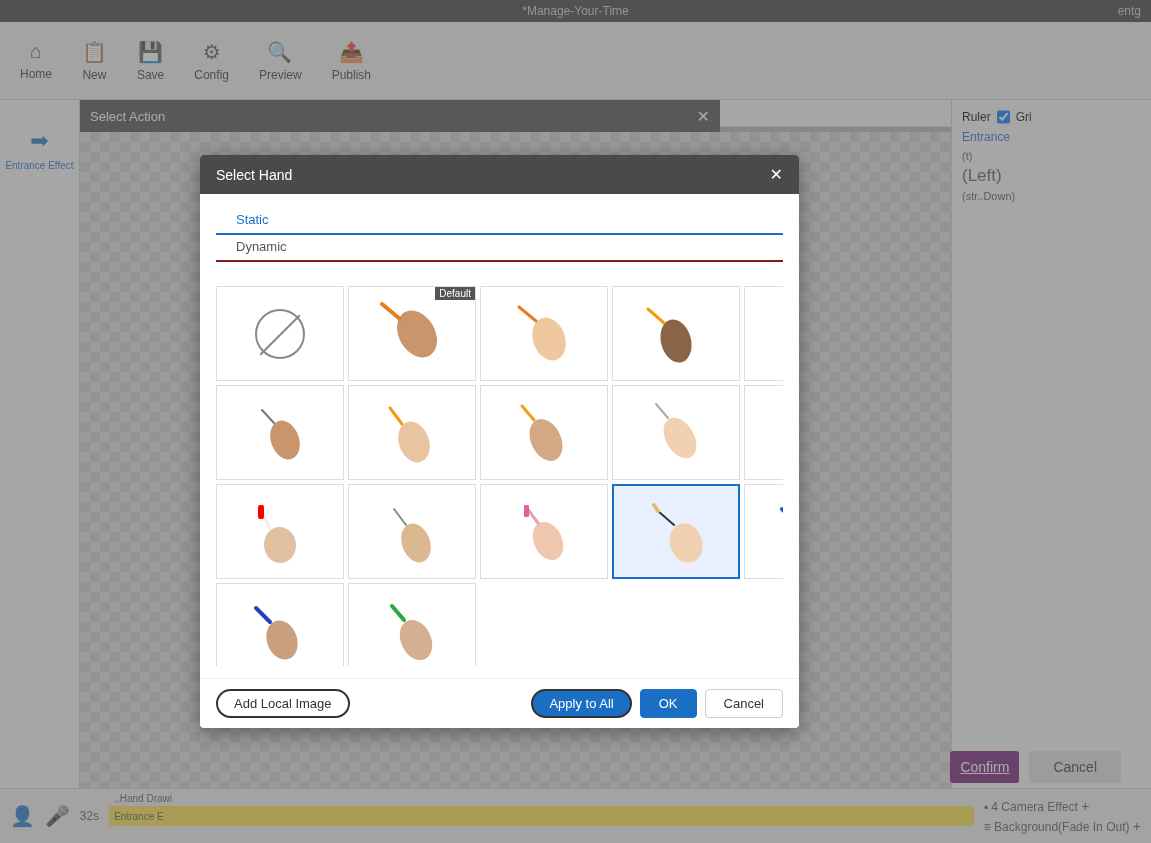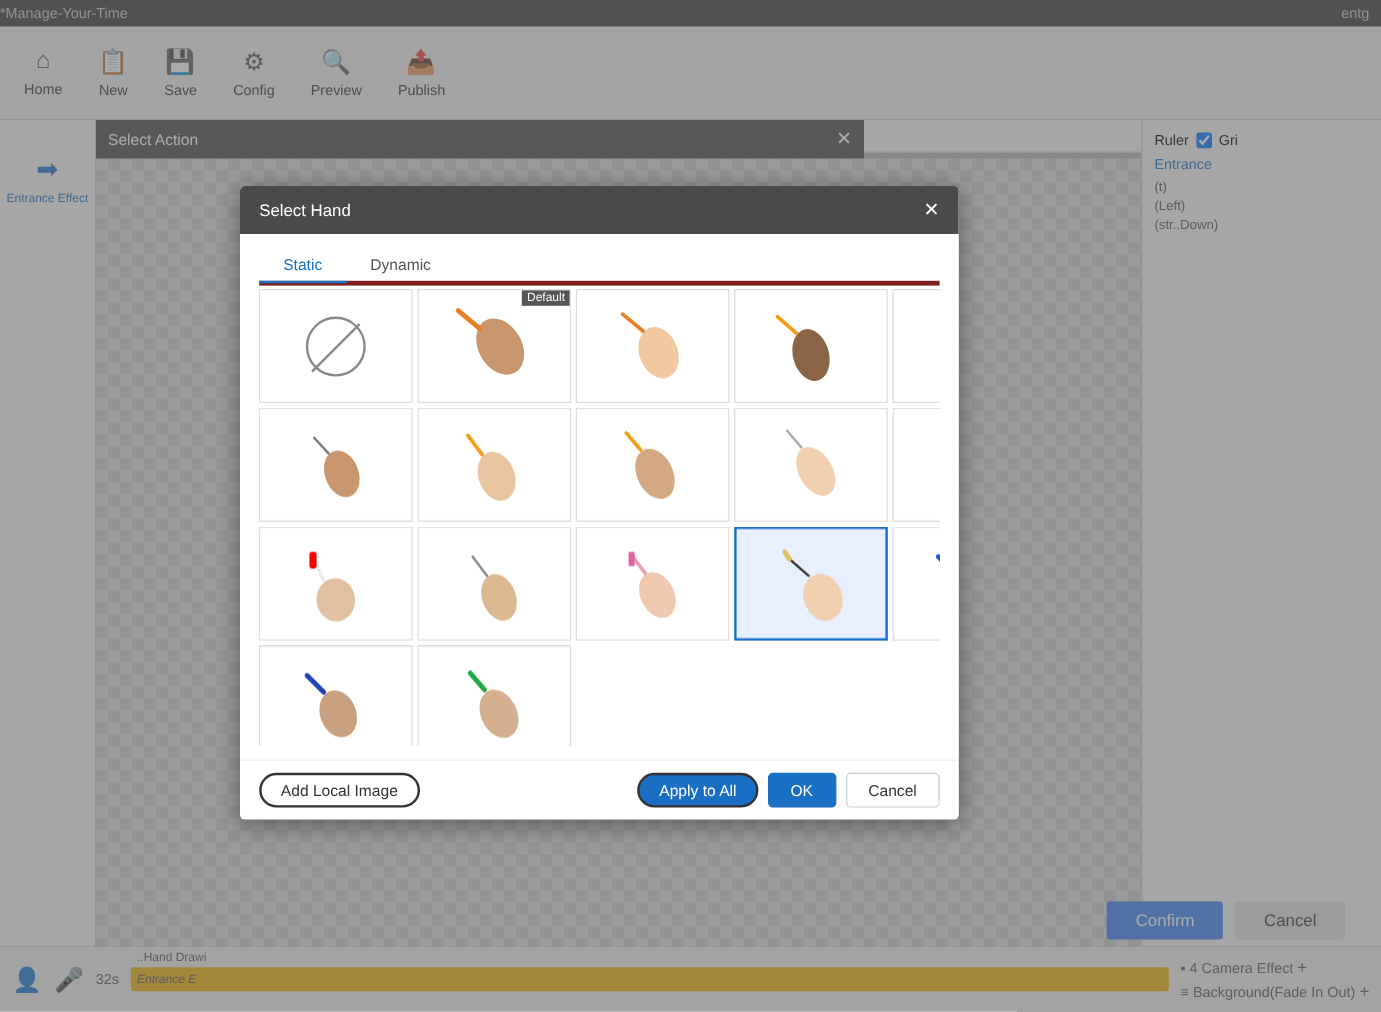--- a/index.html
+++ b/index.html
@@ -4,20 +4,21 @@
   <style>
     * { box-sizing: border-box; margin: 0; padding: 0; }
     body { font-family: Arial, sans-serif; background: #b0b0b0; width: 1151px; height: 843px; overflow: hidden; position: relative; }
 
     
     .title-bar {
       background: #3a3a3a;
       height: 22px;
       display: flex;
       align-items: center;
+      justify-content: center;
       color: #ccc;
       font-size: 12px;
       position: relative;
     }
     .title-bar-right {
       position: absolute;
       right: 10px;
       color: #ccc;
       font-size: 12px;
     }
@@ -142,22 +143,23 @@
       border: none;
       color: white;
     }
     .modal-body {
       padding: 12px 16px;
     }
 
     
     .tab-bar {
       display: flex;
-      border-bottom: 4px solid #7f1d1d;
-      margin-bottom: 3px;
+      border-bottom: 2px solid #7f1d1d;
+      margin-bottom: 24px;
+      flex-direction: column;
     }
     .tab {
       padding: 6px 20px;
       cursor: pointer;
       font-size: 13px;
       color: #555;
       border-bottom: 2px solid transparent;
       margin-bottom: -2px;
     }
     .tab.active {
@@ -251,27 +253,28 @@
     
     .bottom-actions {
       position: fixed;
       bottom: 60px;
       right: 30px;
       display: flex;
       gap: 10px;
       z-index: 50;
     }
     .btn-confirm {
-      background: #3b82f6;
+      background: #701a75;
       color: white;
       border: none;
-      padding: 8px 24px;
+      padding: 8px 10px;
       font-size: 14px;
       border-radius: 3px;
       cursor: pointer;
+      text-decoration: underline;
     }
     .btn-cancel {
       background: #e0e0e0;
       color: #333;
       border: none;
       padding: 8px 24px;
       font-size: 14px;
       border-radius: 3px;
       cursor: pointer;
     }
@@ -394,21 +397,21 @@
   </div>
 
   <div class="right-panel">
     <div style="display:flex;gap:6px;font-size:12px;margin-bottom:6px;">
       <span>Ruler</span>
       <input type="checkbox" checked="" style="">
       <span>Gri</span>
     </div>
     <div style="font-size:12px;color:#1a6fc4;margin-bottom:4px;">Entrance</div>
     <div style="font-size:11px;color:#555;padding:2px 0;">(t)</div>
-    <div style="font-size:11px;color:#555;padding:2px 0;">(Left)</div>
+    <div style="font-size:17px;color:#555;padding:2px 0;">(Left)</div>
     <div style="font-size:11px;color:#555;padding:2px 0;">(str..Down)</div>
   </div>
 </div>
 
 <div class="overlay"></div>
 
 <div class="modal">
   <div class="modal-header">
     <span>Select Hand</span>
     <button class="modal-close">✕</button>
@@ -602,23 +605,23 @@
 
 <div class="bottom-actions">
   <button class="btn-confirm">Confirm</button>
   <button class="btn-cancel">Cancel</button>
 </div>
 
 <div class="timeline-bar">
   <span style="font-size:20px;cursor:pointer;">👤</span>
   <span style="font-size:20px;cursor:pointer;">🎤</span>
   <span style="font-size:12px;color:#555;">32s</span>
-  <div style="flex:1;background:#eab308;height:20px;position:relative;border-radius:2px;">
+  <div style="flex:1;background:#fde047;height:20px;position:relative;border-radius:2px;">
     <div style="position:absolute;bottom:22px;left:5px;font-size:10px;color:#555;">..Hand Drawi</div>
-    <div style="position:absolute;bottom:4px;left:5px;font-size:10px;color:#555;font-style:italic;">Entrance E</div>
+    <div style="position:absolute;bottom:4px;left:5px;font-size:10px;color:#555;">Entrance E</div>
   </div>
   <div style="font-size:12px;">
     <div style="font-size:12px;color:#555;margin-bottom:4px;">
       ▪ <span>4 Camera Effect</span> <span style="cursor:pointer;font-size:14px;">+</span>
     </div>
     <div style="font-size:12px;color:#555;">
       ≡ <span>Background(Fade In Out)</span> <span style="cursor:pointer;font-size:14px;">+</span>
     </div>
   </div>
 </div>

